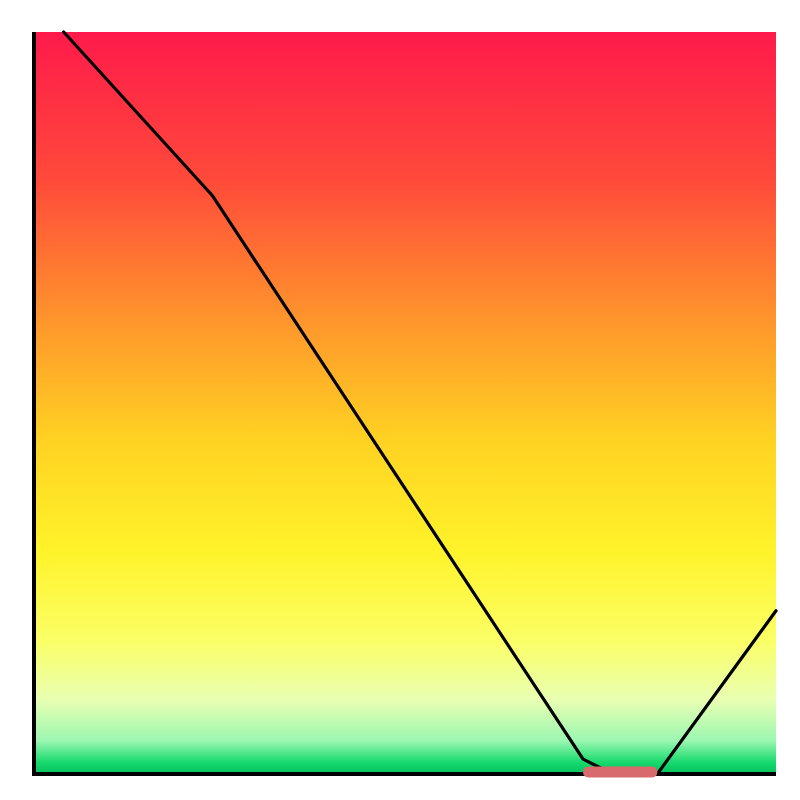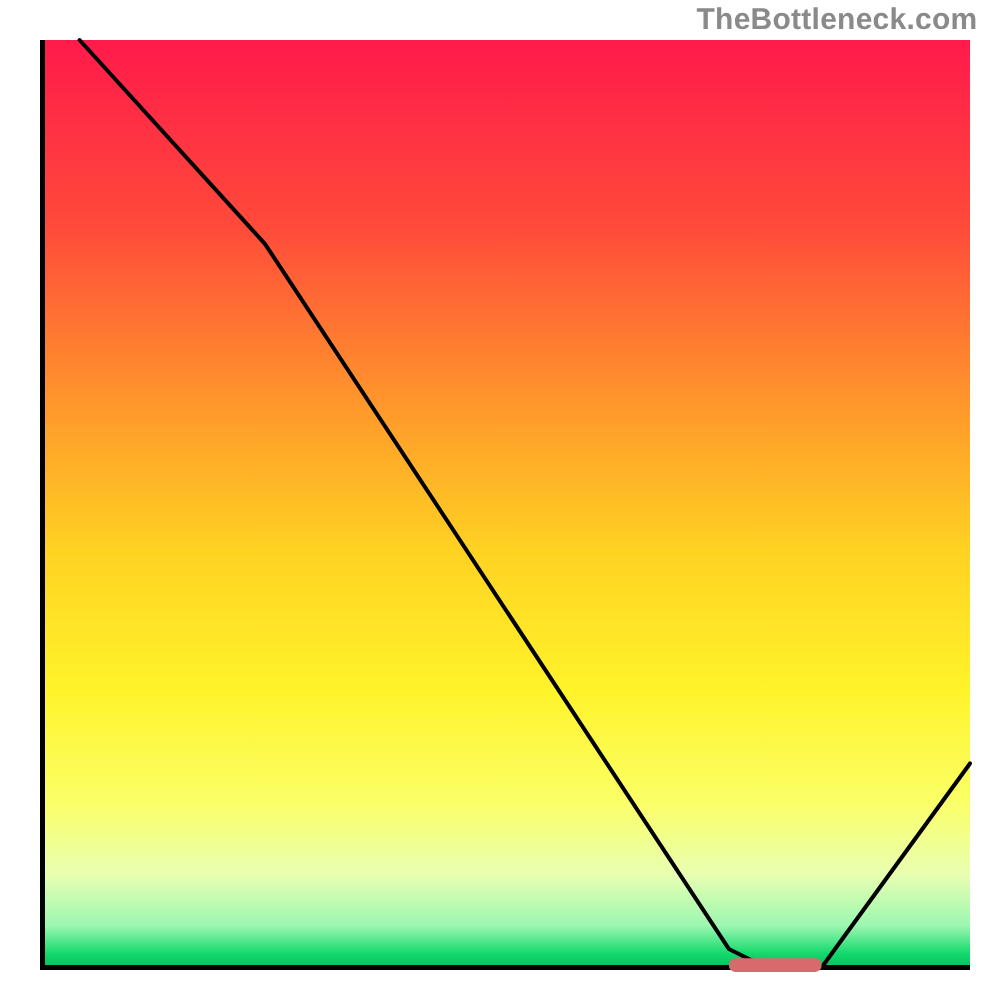--- a/index.html
+++ b/index.html
@@ -29,21 +29,20 @@
   svg {
     position: absolute;
     top: 0;
     left: 0;
   }
 </style>
 </head>
 <body>
 
 <div class="container">
-  <div class="watermark">TheBottleneck.com</div>
 
   <svg id="chart-svg" width="800" height="800" viewBox="0 0 800 800">
     <defs>
       <linearGradient id="bg-grad" x1="0" y1="0" x2="0" y2="1">
           <stop offset="0%" stop-color="#ff1a4b"></stop>
           <stop offset="20%" stop-color="#ff4a3a"></stop>
           <stop offset="40%" stop-color="#ff9a2b"></stop>
           <stop offset="55.00000000000001%" stop-color="#ffd222"></stop>
           <stop offset="70%" stop-color="#fff32a"></stop>
           <stop offset="82%" stop-color="#fbff66"></stop>

